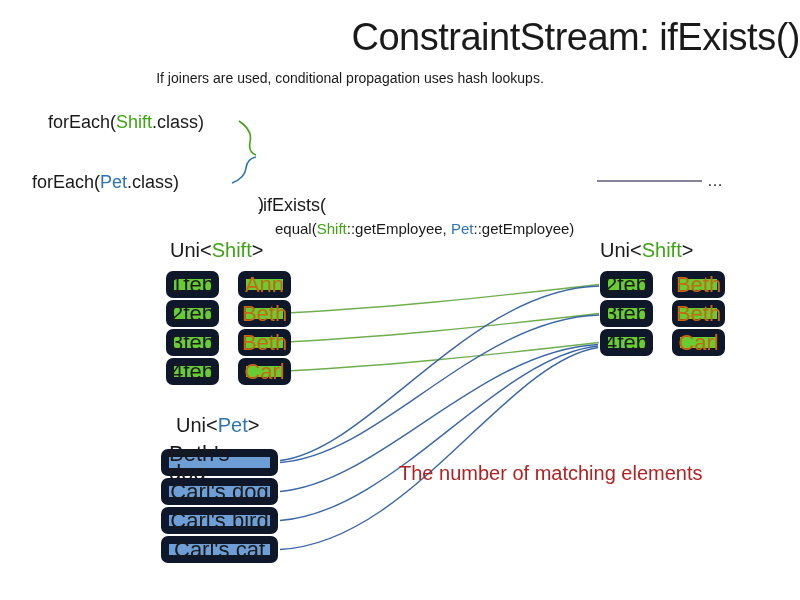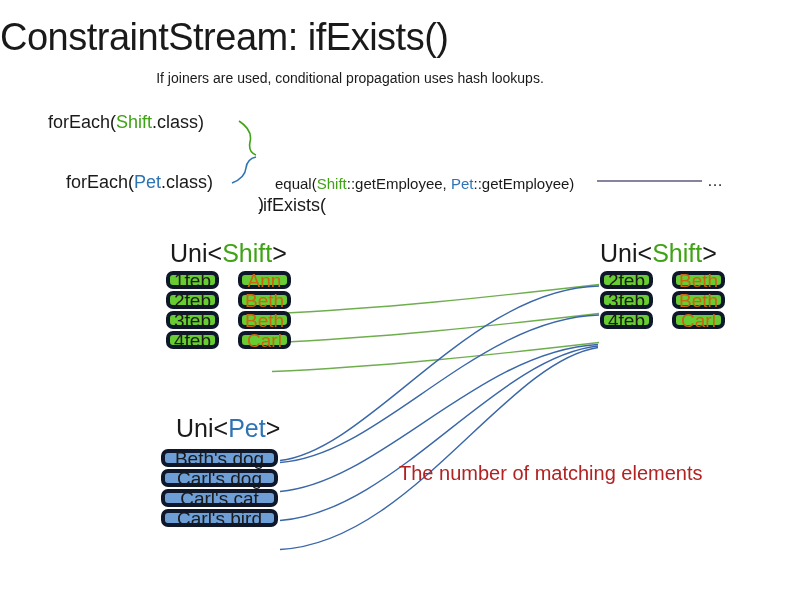--- a/index.html
+++ b/index.html
@@ -1,30 +1,30 @@
 <!DOCTYPE html>
 <html style="--shift-green: #3fa315; --pet-blue: #2e74b5; --cell-green: #68cc33; --cell-blue: #6d9ed6; --name-orange: #cc6611; --note-red: #b22222; --line-green: #6fae4e; --line-blue: #3a67a8; --ref-line: #5f5a7a; --text-black: #1a1a1a;"><head>
 <meta charset="utf-8">
 <style>
   html,body{margin:0;padding:0;background:#fff;}
   #slide{position:relative;width:800px;height:600px;background:#fff;overflow:hidden;
          font-family:"Liberation Sans",sans-serif;color:var(--text-black,#1a1a1a);}
   .abs{position:absolute;white-space:nowrap;}
-  #title{top:16px;left:0;width:800px;text-align:left;font-size:38px;letter-spacing:-0.5px;}
+  #title{top:16px;left:0;width:800px;text-align:right;font-size:38px;letter-spacing:-0.5px;}
   #subtitle{top:70px;left:0;width:700px;text-align:center;font-size:14px;}
   .code-lg{font-size:18px;}
-  .code-sm{font-size:15px;}
+  .code-sm{font-size:15px;margin-top:45px;}
   .green{color:var(--shift-green,#3fa315);}
   .blue{color:var(--pet-blue,#2e74b5);}
-  .uni-label{font-size:25px;}
+  .uni-label{font-size:20px;}
   .tbl{position:absolute;}
   .row{display:flex;margin-bottom:2px;}
-  .cell{box-sizing:border-box;height:18px;border:4px solid #0f172a;border-radius:7px;
+  .cell{box-sizing:border-box;height:27px;border:8px solid #0f172a;border-radius:7px;
         display:flex;align-items:center;justify-content:center;
-        font-size:19px;line-height:19px;}
+        font-size:22px;line-height:19px;}
   .shift-cell{background:var(--cell-green,#68cc33);}
   .date-cell{width:53px;}
   .name-cell{width:53px;margin-left:19px;color:var(--name-orange,#cc6611);}
   .pet-cell{width:117px;background:var(--cell-blue,#6d9ed6);}
   #note{left:399px;top:460px;font-size:20px;line-height:26px;color:var(--note-red,#b22222);white-space:nowrap;}
   #connectors{position:absolute;left:0;top:0;width:800px;height:600px;pointer-events:none;}
   .green-line{fill:none;stroke:var(--line-green,#6fae4e);stroke-width:1.4;}
   .blue-line{fill:none;stroke:var(--line-blue,#3a67a8);stroke-width:1.4;}
   .green-brace{fill:none;stroke:var(--shift-green,#3fa315);stroke-width:1.6;}
   .blue-brace{fill:none;stroke:var(--pet-blue,#2e74b5);stroke-width:1.6;}
@@ -52,21 +52,21 @@
     <path class="blue-line" d="M 280,491.5 C 380,483 478,351 598,344.5"></path>
     <path class="blue-line" d="M 280,520.5 C 395,512 495,357 598,346"></path>
     <path class="blue-line" d="M 280,549.5 C 410,543 505,362 598,347.5"></path>
   </svg>
 
   <div id="title" class="abs">ConstraintStream: ifExists()</div>
   <div id="subtitle" class="abs">If joiners are used, conditional propagation uses hash lookups.</div>
 
   <div class="abs code-lg" style="left:48px;top:112px;"><span>forEach(</span><span class="green">Shift</span><span>.class)</span></div>
 
-  <div class="abs code-lg" style="left:66px;top:172px;"><span>forEach(</span><span class="blue">Pet</span><span>.class)</span></div>
+  <div class="abs code-lg" style="left:32px;top:172px;"><span>forEach(</span><span class="blue">Pet</span><span>.class)</span></div>
 
   <div class="abs code-lg" style="left:258px;top:148px;margin-top:47px;">.ifExists(</div>
 
   <div class="abs code-sm" style="left:275px;top:175px;"><span>equal(</span><span class="green">Shift</span><span>::getEmployee, </span><span class="blue">Pet</span><span>::getEmployee)</span></div>
 
   <div id="ellipsis" class="abs">…</div>
 
   <div class="abs code-lg" style="left:258px;top:194px;">)</div>
 
   <div class="abs uni-label" style="left:170px;top:239px;"><span>Uni&lt;</span><span class="green">Shift</span><span>&gt;</span></div>
@@ -102,32 +102,32 @@
       <div class="cell shift-cell name-cell">Beth</div>
     </div>
     <div class="row">
       <div class="cell shift-cell date-cell">4feb</div>
       <div class="cell shift-cell name-cell">Carl</div>
     </div>
   </div>
 
   <div class="abs uni-label" style="left:176px;top:414px;"><span>Uni&lt;</span><span class="blue">Pet</span><span>&gt;</span></div>
 
-  <div class="tbl" style="left:161px;top:449px;text-align:right;">
+  <div class="tbl" style="left:161px;top:449px;">
     <div class="row">
       <div class="cell pet-cell">Beth's dog</div>
     </div>
     <div class="row">
       <div class="cell pet-cell">Carl's dog</div>
     </div>
     <div class="row">
-      <div class="cell pet-cell">Carl's cat</div>
+      <div class="cell pet-cell">Carl's bird</div>
     </div>
     <div class="row">
-      <div class="cell pet-cell">Carl's bird</div>
+      <div class="cell pet-cell">Carl's cat</div>
     </div>
   </div>
 
   <div id="note" class="abs">
     <div>The number of matching elements</div>
   </div>
 
 </div>
 
 </body></html>

